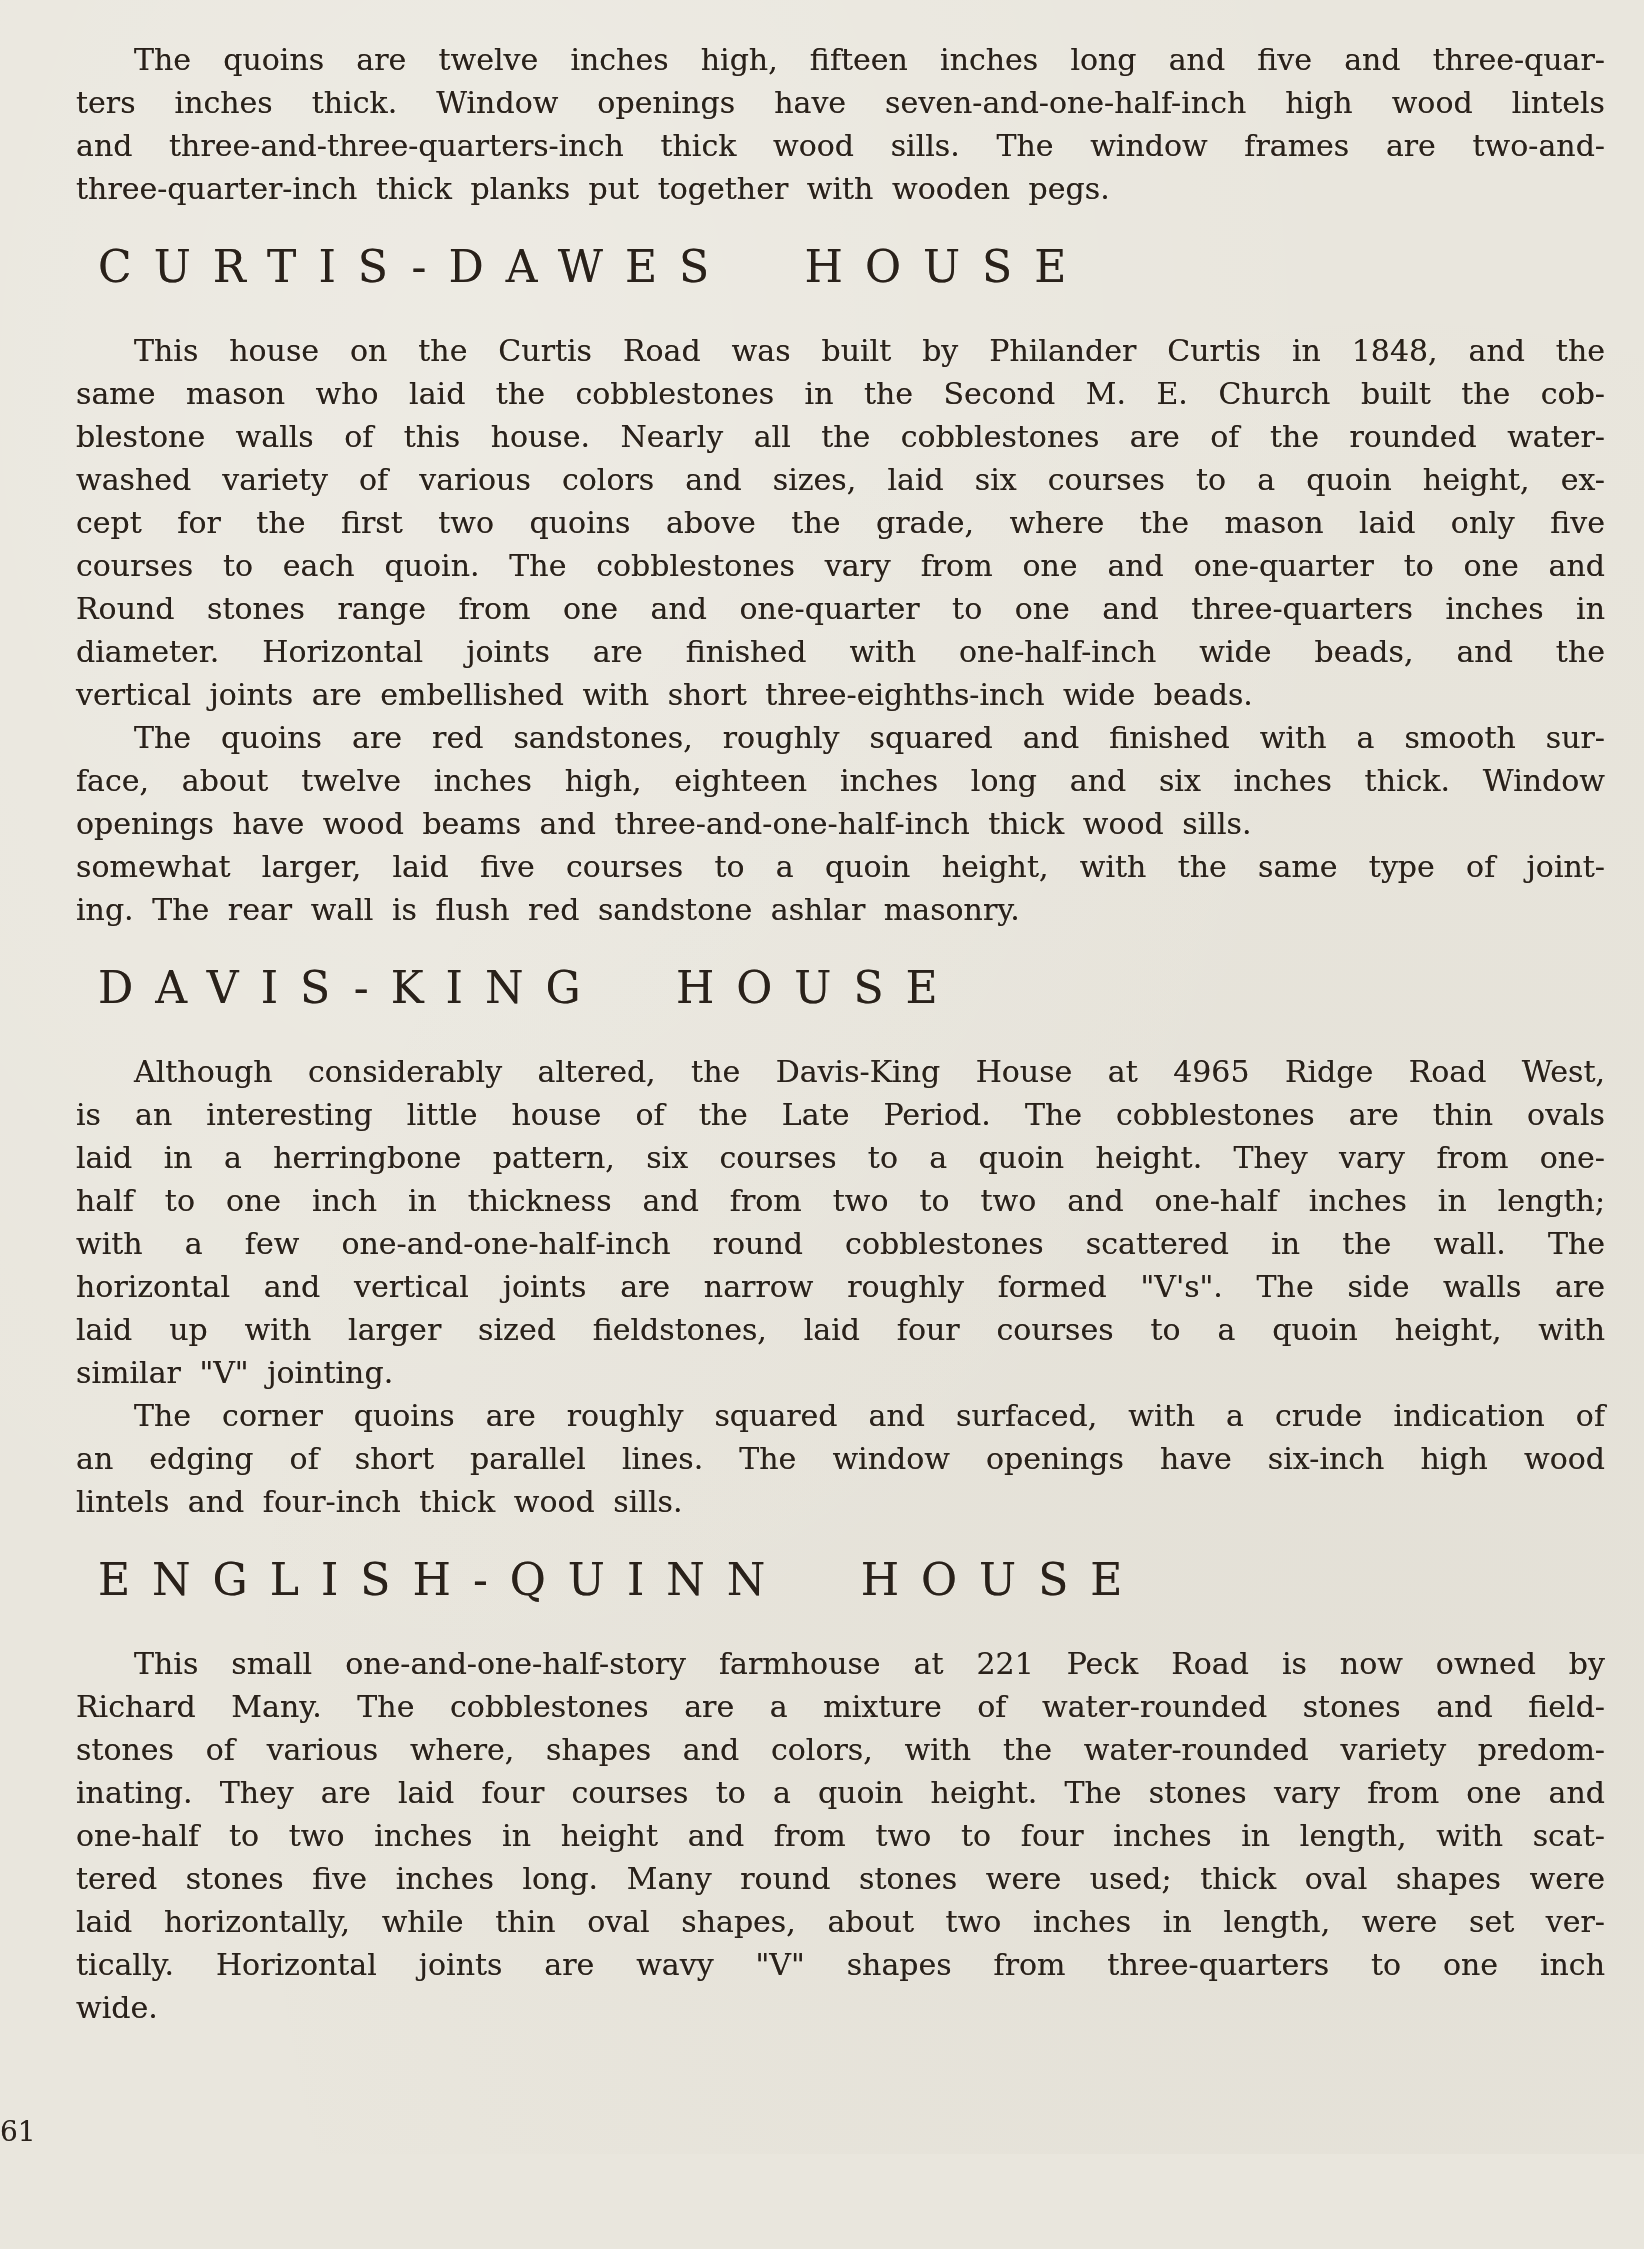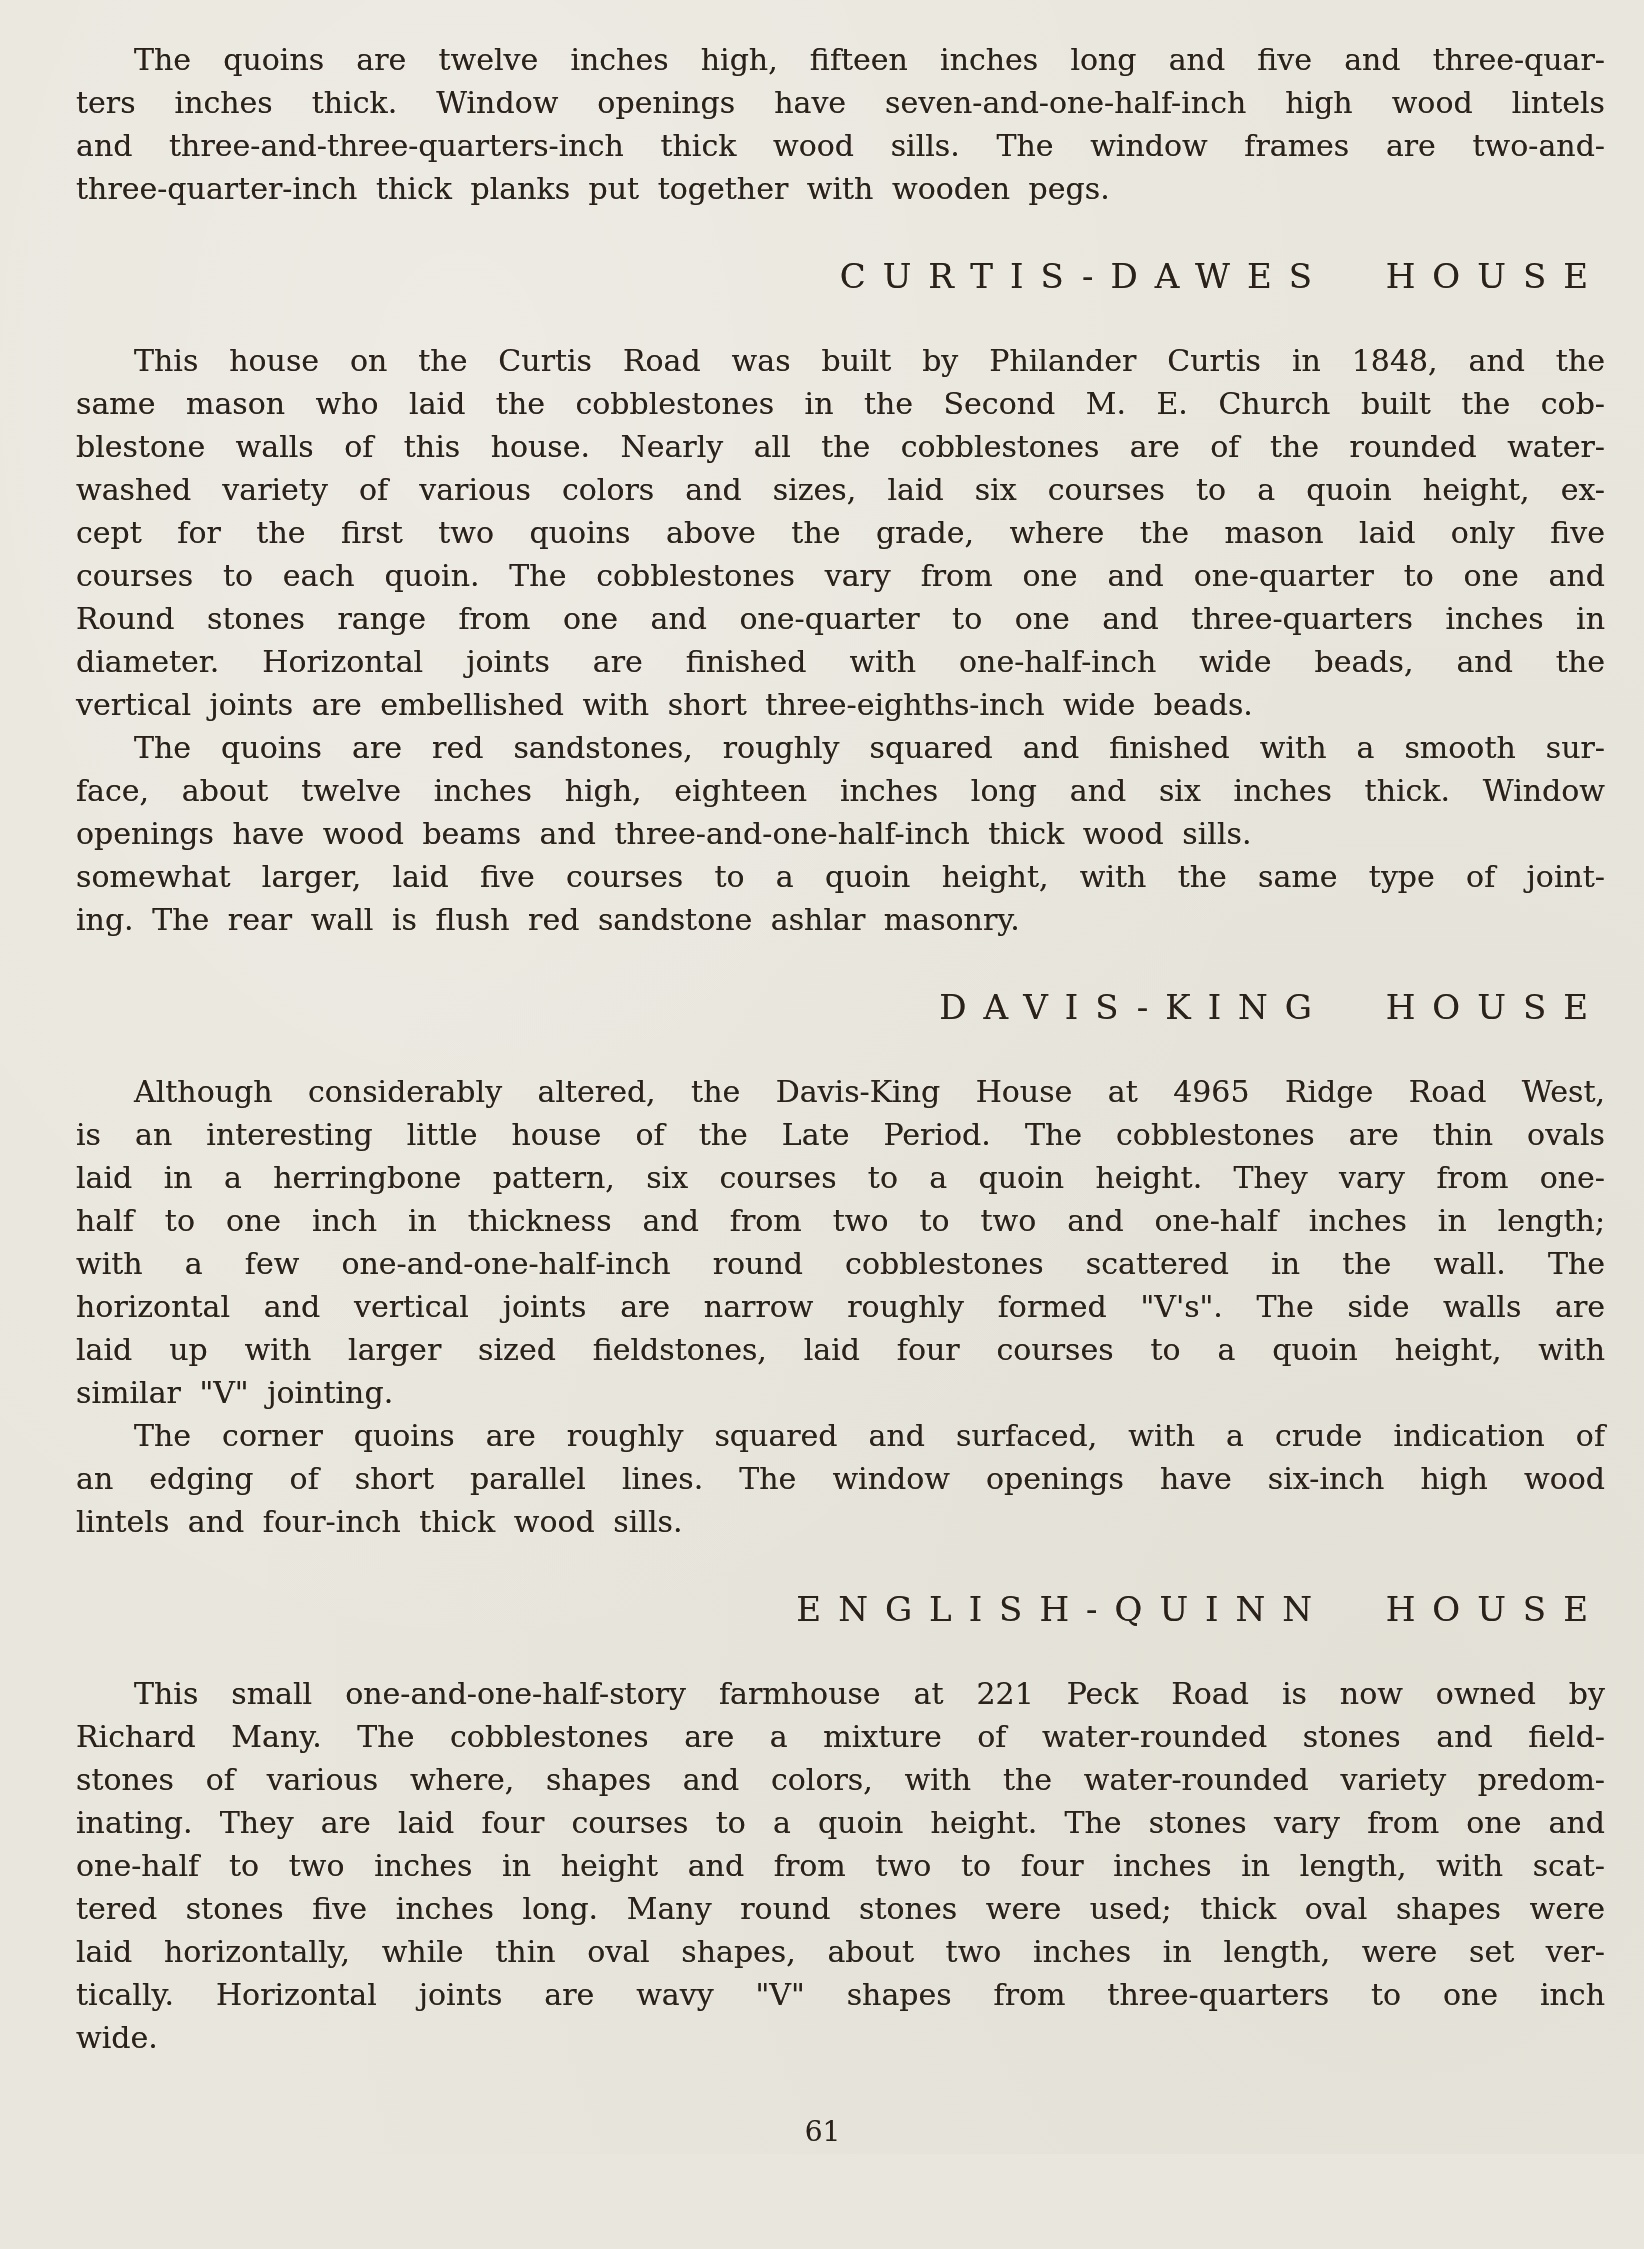--- a/index.html
+++ b/index.html
@@ -30,34 +30,33 @@
     line-height: 43px;
     word-spacing: 0.30em;
     text-align: justify;
     text-align-last: justify;
     white-space: normal;
     text-shadow: 0 0 0.5px rgba(41,33,26,0.55);
   }
   .line.indent { text-indent: 58px; }
   .line.last { text-align-last: left; }
   .heading {
-    font-size: 34px;
+    font-size: 44px;
     line-height: 43px;
-    margin: 45px 0 41px 0;
-    text-align: right;
+    margin: 35px 0 41px 0;
+    text-align: left;
     letter-spacing: 0.50em;
     word-spacing: 0.85em;
     text-indent: 0.50em; 
     text-shadow: 0 0 0.5px rgba(41,33,26,0.55);
   }
   .page-number {
     position: absolute;
     left: 0; right: 0;
     bottom: 5.7px;
-    text-align: center;
     font-size: 28px;
     line-height: 33px;
     text-shadow: 0 0 0.5px rgba(41,33,26,0.5);
   }
 </style>
 </head>
 <body>
 
 <div class="page">
   <div class="text-block">

